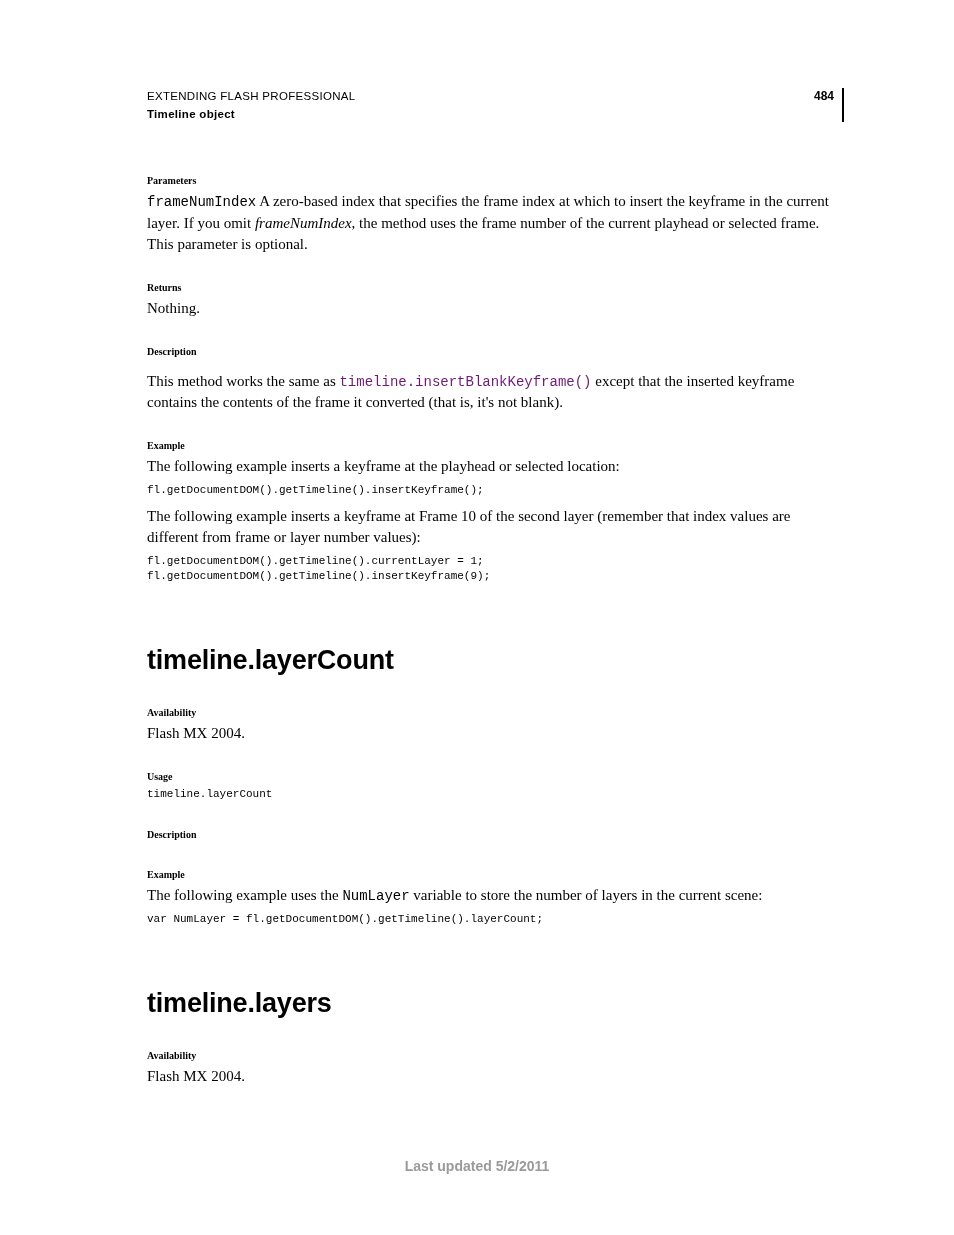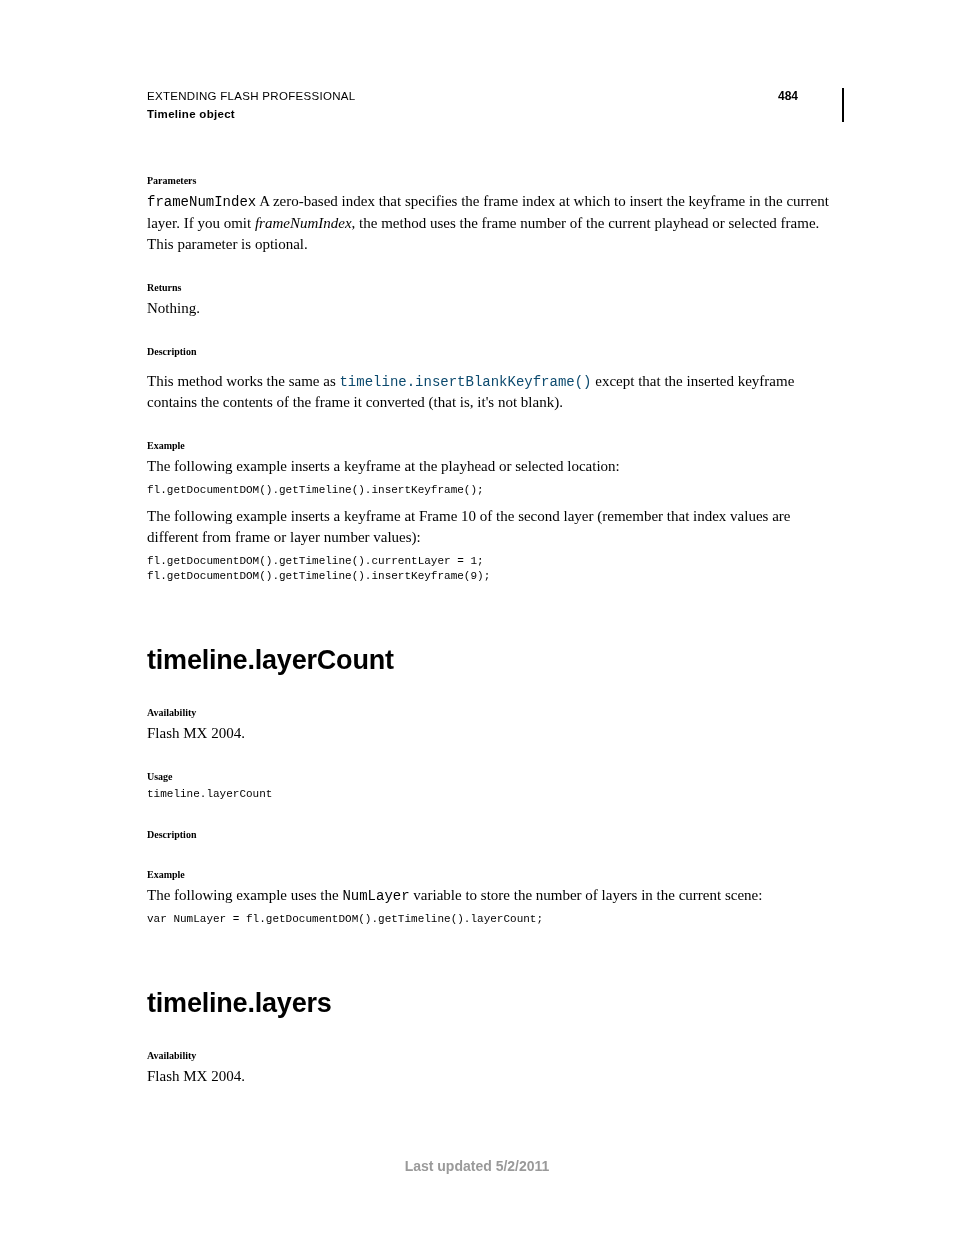--- a/index.html
+++ b/index.html
@@ -11,29 +11,29 @@
     background: #fff;
     width: 954px;
     height: 1235px;
     position: relative;
     padding: 88px 110px 0 147px;
   }
   .header-row { display: flex; justify-content: space-between; align-items: flex-start; margin-bottom: 52px; }
   .header-left { font-family: "Myriad Pro", "Helvetica Neue", Arial, sans-serif; font-size: 11.5px; letter-spacing: 0.3px; }
   .header-title { text-transform: none; }
   .header-sub { font-weight: 700; margin-top: 2px; }
-  .header-right { display: flex; align-items: flex-start; gap: 36px; }
+  .header-right { display: flex; align-items: flex-start; }
   .page-num { font-family: "Myriad Pro", "Helvetica Neue", Arial, sans-serif; font-weight: 700; font-size: 12px; padding-right: 8px; }
   .page-rule { width: 2px; height: 34px; background: #000; margin-left: 0; }
   .section-h { font-weight: 700; font-size: 10px; font-family: "Minion Pro", "Times New Roman", Georgia, serif; margin-top: 26px; margin-bottom: 3px; }
   .section-h:first-of-type { margin-top: 0; }
   p { margin-bottom: 3px; }
   .para-spaced { margin-top: 12px; }
   .code-inline { font-family: "Courier New", Courier, monospace; font-size: 14px; }
-  .link { color: #0c4a6e; font-family: "Courier New", Courier, monospace; font-size: 14px; }
+  .link { color: #701a75; font-family: "Courier New", Courier, monospace; font-size: 14px; }
   .italic { font-style: italic; }
   .code-block { font-family: "Courier New", Courier, monospace; font-size: 11px; white-space: pre; margin: 6px 0 8px 0; line-height: 1.35; }
   h1.api-title {
     font-family: "Myriad Pro", "Helvetica Neue", Arial, sans-serif;
     font-weight: 700;
     font-size: 27px;
     letter-spacing: -0.2px;
     margin-top: 58px;
     margin-bottom: 26px;
   }

